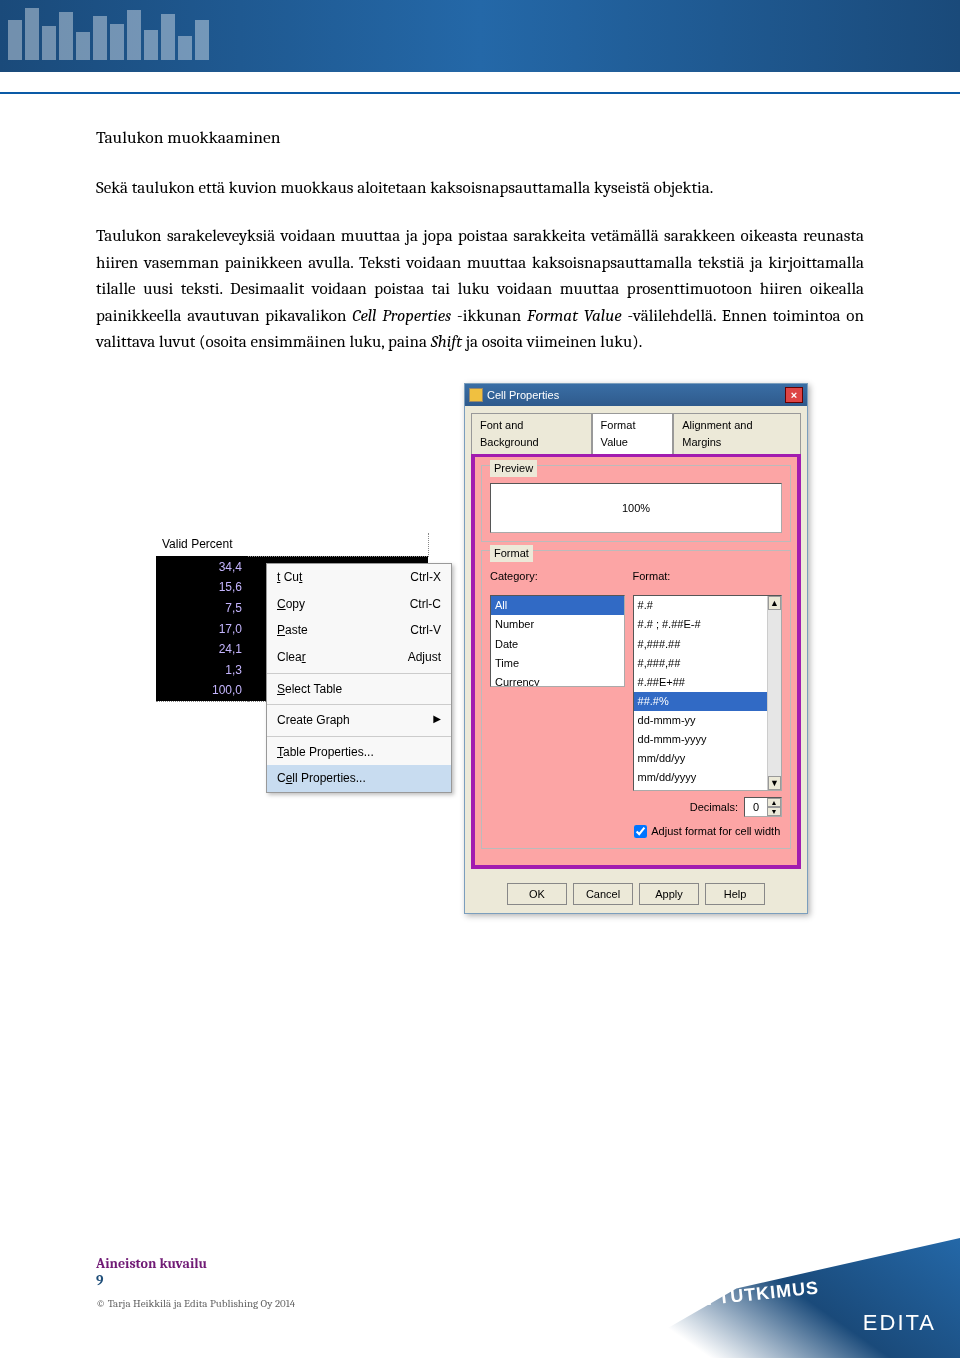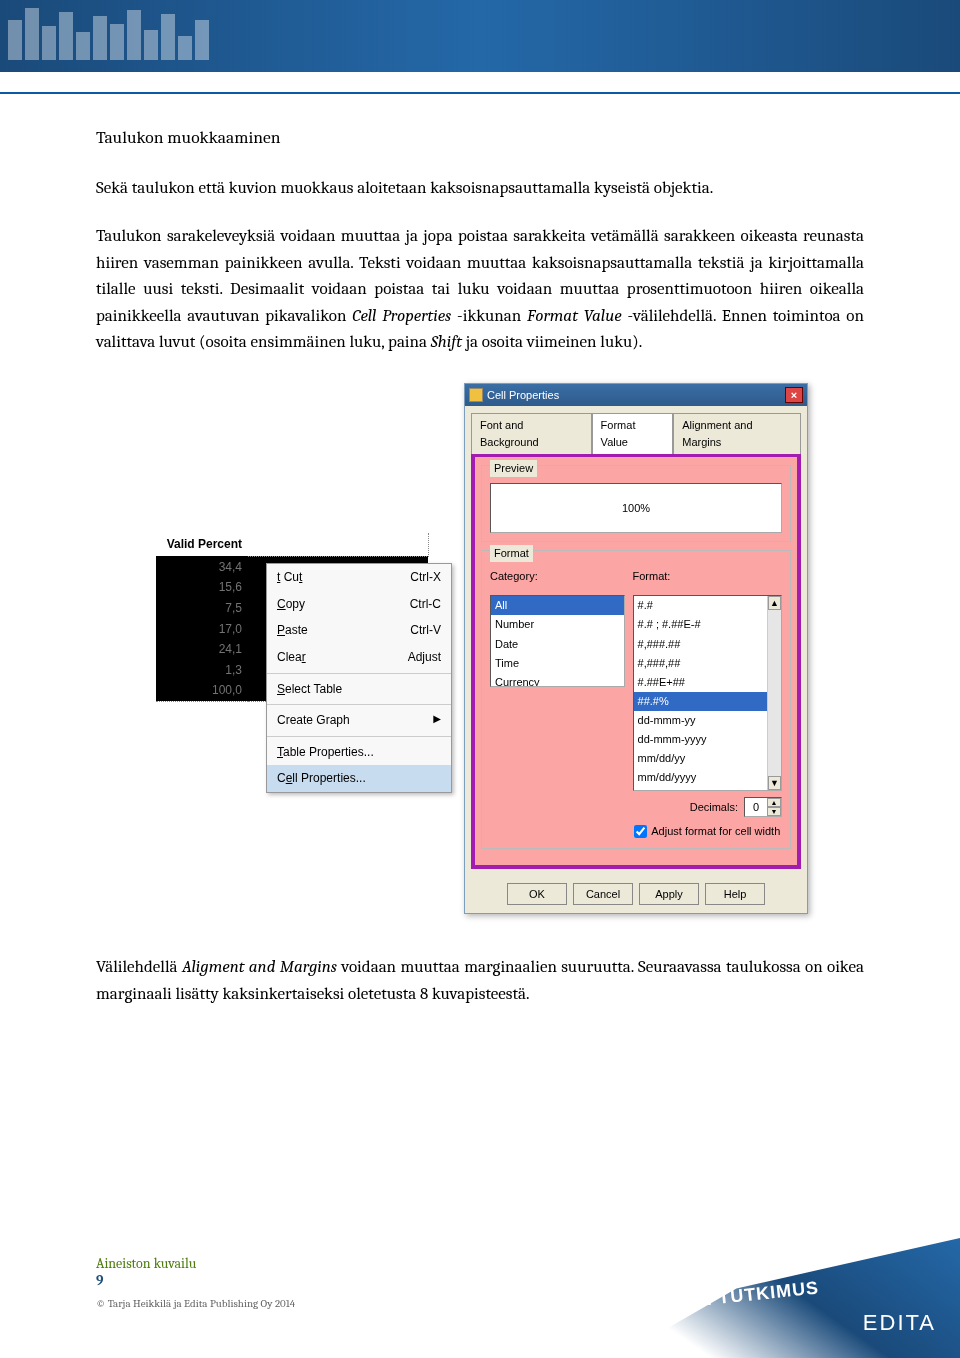--- a/index.html
+++ b/index.html
@@ -15,23 +15,23 @@
 .content { padding: 52px 96px 0 96px; font-size: 17px; line-height: 1.55; color: #000; }
 .content h3 { font-weight: normal; font-size: 17.5px; margin-bottom: 24px; }
 .content p { margin-bottom: 22px; text-align: justify; }
 .content em { font-style: italic; }
 
 
 .figure-row { display: flex; gap: 18px; margin: 28px 0 40px 60px; align-items: flex-start; position: relative; }
 
 
 .table-excerpt { width: 290px; position: relative; font-family: "Segoe UI", Arial, sans-serif; margin-top: 150px; }
-.table-excerpt .col-head { font-size: 12px; text-align: right; padding: 2px 6px; border-bottom: 1px solid #000; width: 92px; background: #fff; font-weight: bold; }
+.table-excerpt .col-head { font-size: 12px; padding: 2px 6px; border-bottom: 1px solid #000; width: 92px; background: #fff; }
 .table-excerpt .col-head2 { border-bottom: 1px dotted #888; border-right: 1px dotted #888; height: 18px; }
-.table-excerpt .data-row td { font-size: 12px; text-align: right; padding: 1px 6px; color: #737373; background: #000; width: 92px; }
+.table-excerpt .data-row td { font-size: 12px; text-align: right; padding: 1px 6px; color: #c4b5fd; background: #000; width: 92px; }
 .table-excerpt .dots td { height: 18px; border-top: 1px dotted #888; }
 
 
 .context-menu { position: absolute; left: 110px; top: 30px; width: 186px; background: #f8f8f8; border: 1px solid #999; box-shadow: 2px 2px 4px rgba(0,0,0,0.25); font-size: 12px; }
 .context-menu .cm-item { display: flex; justify-content: space-between; padding: 4px 10px; text-align: right; }
 .context-menu .cm-sep { height: 0; border-top: 1px solid #ccc; margin: 2px 0; }
 .context-menu .cm-item.highlight { background: #c8dcf0; }
 .context-menu .cm-item span:first-child u { text-decoration: underline; }
 .context-menu .cm-arrow { font-size: 10px; }
 
@@ -64,21 +64,21 @@
 .spin { display: inline-flex; border: 1px inset #aaa; background: #fff; }
 .spin input { width: 22px; border: none; text-align: center; font-size: 11px; }
 .spin .spin-btns { display: flex; flex-direction: column; }
 .spin .spin-btns span { width: 14px; height: 9px; background: #ece9d8; border: 1px solid #999; font-size: 7px; text-align: center; line-height: 7px; }
 .adjust-row { display: flex; align-items: center; gap: 4px; justify-content: center; margin-top: 6px; }
 .dlg-buttons { display: flex; gap: 6px; justify-content: center; padding: 8px; }
 .dlg-buttons button { width: 60px; height: 22px; background: #ece9d8; border: 1px solid #888; font-size: 11px; }
 
 
 .footer { position: absolute; left: 96px; bottom: 48px; font-size: 14px; color: #1f4e79; }
-.footer .ft-title { font-weight: normal; color: #4d7c0f; }
+.footer .ft-title { font-weight: bold; color: #701a75; }
 .footer .ft-page { font-weight: bold; color: #1f4e79; }
 .footer .ft-copy { font-size: 11px; color: #666; margin-top: 8px; }
 .footer-banner { position: absolute; right: 0; bottom: 0; width: 430px; height: 120px; overflow: hidden; }
 .fb-gradient { position: absolute; inset: 0; background: linear-gradient(35deg, transparent 30%, #1a4a7a 60%, #2468a8 100%); clip-path: polygon(20% 100%, 100% 100%, 100% 0%, 48% 42%); }
 .fb-text { position: absolute; right: 140px; bottom: 46px; color: #fff; font-family: Arial, sans-serif; font-size: 18px; font-weight: bold; transform: rotate(-6deg); letter-spacing: 1px; }
 .fb-edita { position: absolute; right: 24px; bottom: 22px; color: #fff; font-family: Arial Black, sans-serif; font-size: 22px; letter-spacing: 2px; }
 </style>
 </head>
 <body>
 
@@ -269,25 +269,20 @@
       </div>
       <div class="dlg-buttons">
         <button>OK</button>
         <button>Cancel</button>
         <button>Apply</button>
         <button>Help</button>
       </div>
     </div>
   </div>
 
-  <p>
-    <span>Välilehdellä </span>
-    <em>Aligment and Margins</em>
-    <span> voidaan muuttaa marginaalien suuruutta. Seuraavassa taulukossa on oikea marginaali lisätty kaksinkertaiseksi oletetusta 8 kuvapisteestä.</span>
-  </p>
 </div>
 
 <div class="footer">
   <div class="ft-title">Aineiston kuvailu</div>
   <div class="ft-page">9</div>
   <div class="ft-copy">© Tarja Heikkilä ja Edita Publishing Oy 2014</div>
 </div>
 <div class="footer-banner">
   <div class="fb-gradient"></div>
   <div class="fb-text">TILASTOLLINEN TUTKIMUS</div>

